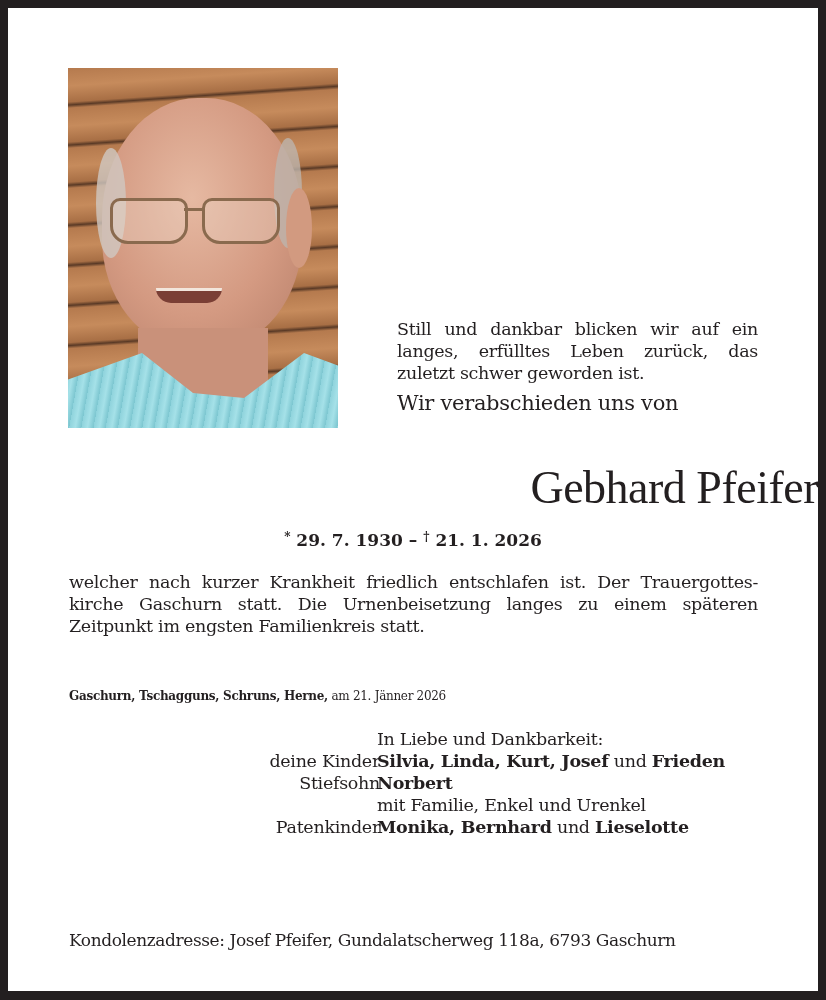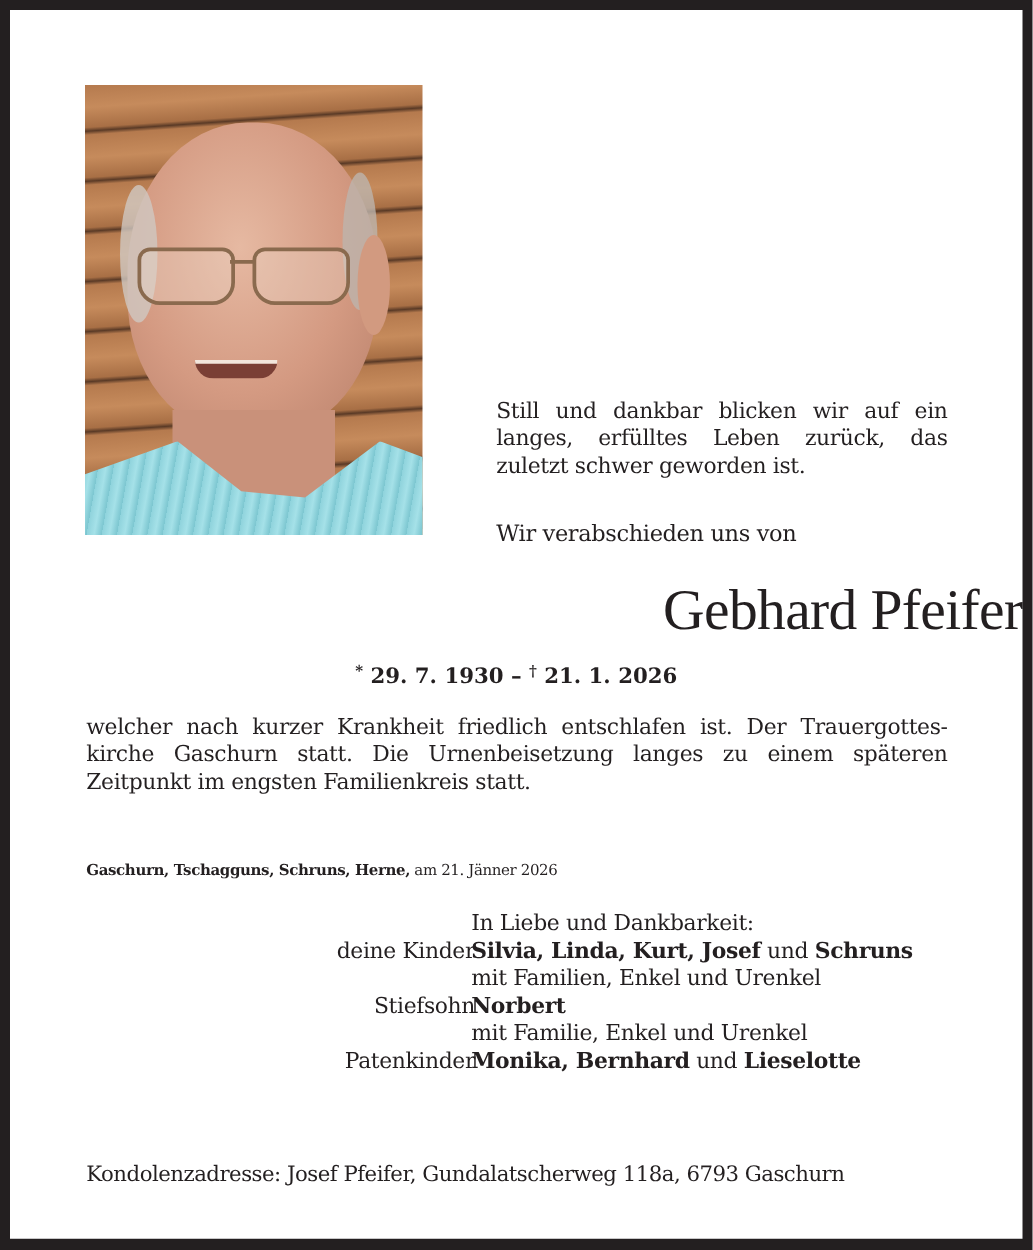--- a/index.html
+++ b/index.html
@@ -102,22 +102,22 @@
       left: 389px; top: 310px;
       width: 361px;
       font-size: 17.5px;
       line-height: 22px;
       text-align: justify;
       text-align-last: left;
       letter-spacing: -0.3px;
     }
     .farewell {
       position: absolute;
-      left: 389px; top: 409px;
-      font-size: 18px;
+      left: 389px; top: 384px;
+      font-size: 21px;
       line-height: 22px;
       white-space: nowrap;
       letter-spacing: -0.3px;
     }
     .name {
       position: absolute;
       left: 0; top: 452px;
       width: 810px;
       text-align: right;
       font-size: 46px;
@@ -231,24 +231,21 @@
     <b>Gaschurn, Tschagguns, Schruns, Herne,</b><span> am 21. Jänner 2026</span>
   </div>
 
   <div class="mourners">
     <div class="m-row">
       <span class="m-value">In Liebe und Dankbarkeit:</span>
     </div>
 
     <div class="m-row">
       <span class="m-label">deine Kinder</span>
-      <span class="m-value"><b>Silvia, Linda, Kurt, Josef</b><span> und </span><b>Schruns</b></span>
-    </div>
-    <div class="m-row">
-      <span class="m-value">mit Familien, Enkel und Urenkel</span>
+      <span class="m-value"><b>Silvia, Linda, Kurt, Josef</b><span> und </span><b>Frieden</b></span>
     </div>
 
     <div class="m-row">
       <span class="m-label">Stiefsohn</span>
       <span class="m-value"><b>Norbert</b></span>
     </div>
     <div class="m-row">
       <span class="m-value">mit Familie, Enkel und Urenkel</span>
     </div>
 

